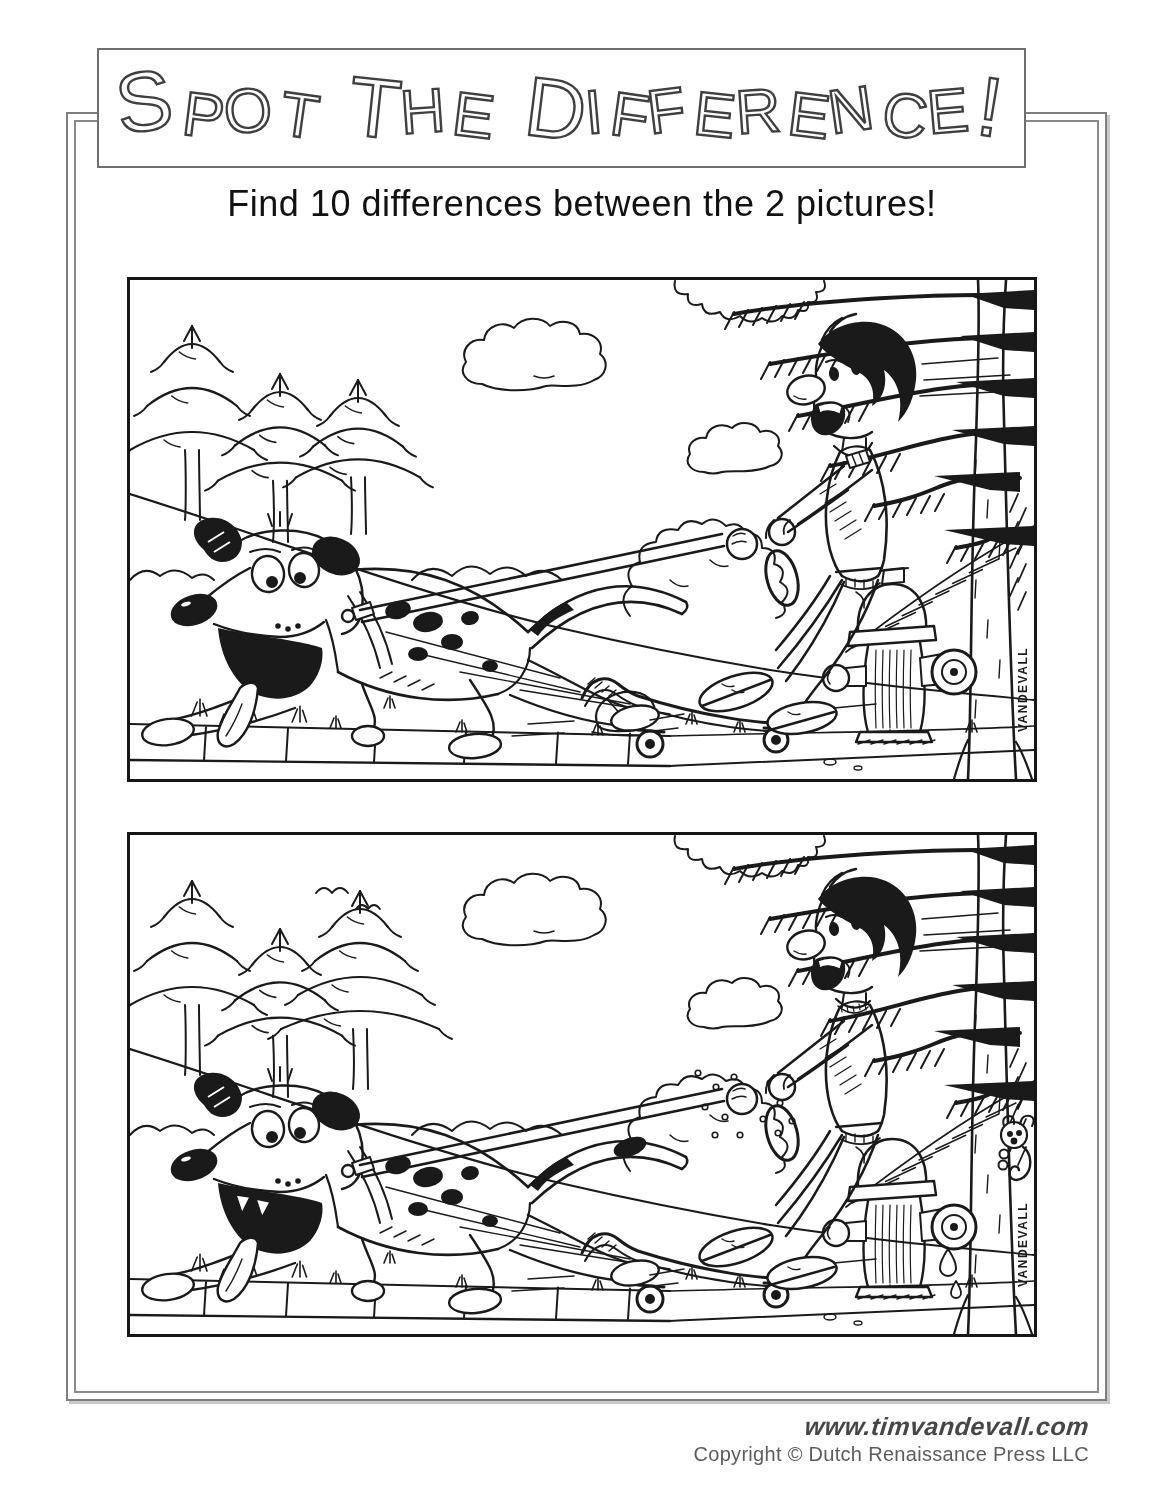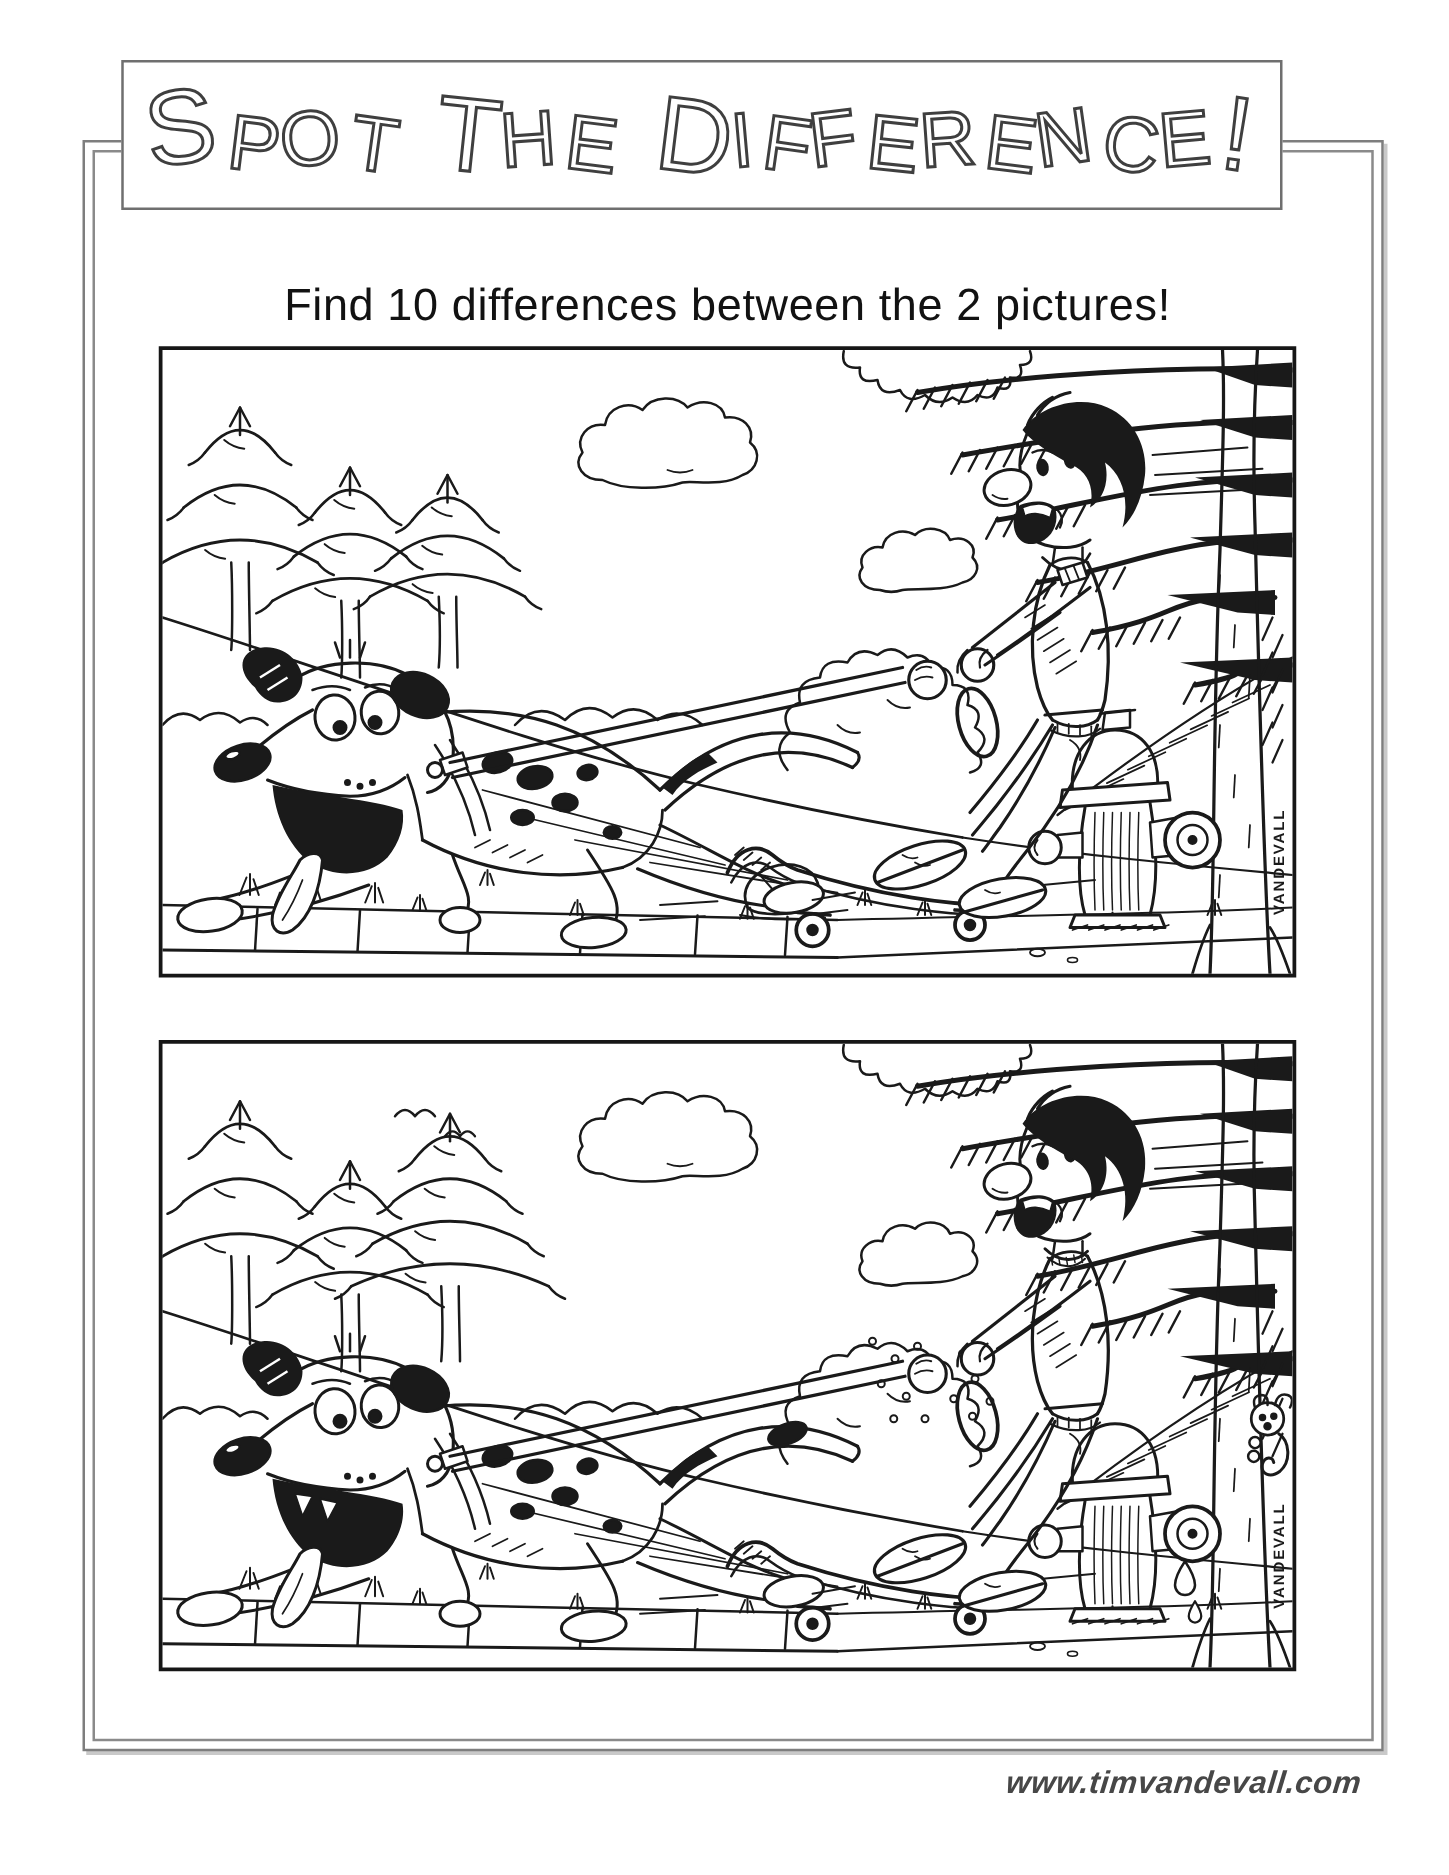--- a/index.html
+++ b/index.html
@@ -7,21 +7,21 @@
 
   .outer-frame{position:absolute;left:66px;top:112px;width:1041px;height:1289px;
     border:2px solid #7e7e7e;box-sizing:border-box;box-shadow:3px 3px 0 #c9c9c9;z-index:0;}
   .inner-frame{position:absolute;left:6px;top:6px;right:6px;bottom:6px;border:2px solid #8a8a8a;}
 
   .title-box{position:absolute;left:97px;top:48px;width:929px;height:120px;background:#ffffff;
     border:2px solid #6f6f6f;box-sizing:border-box;z-index:3;display:flex;align-items:center;justify-content:center;}
   .title-box svg{width:100%;height:100%;}
 
   .subtitle{position:absolute;left:127px;top:183px;width:910px;text-align:center;z-index:2;
-    font-size:36px;color:#121212;letter-spacing:0.5px;margin-top:40px;}
+    font-size:36px;color:#121212;letter-spacing:0.5px;}
 
   .panel{position:absolute;left:127px;width:910px;height:505px;border:3px solid #161616;
     box-sizing:border-box;background:#ffffff;z-index:2;}
   .panel svg{display:block;width:100%;height:100%;}
   .panel-top{top:277px;}
   .panel-bottom{top:832px;}
 
   .footer{position:absolute;right:70px;top:1412px;text-align:right;z-index:1;}
   .footer .website{display:inline-block;font-size:25px;font-weight:700;font-style:italic;
     color:#474747;transform:skewX(-6deg);letter-spacing:0.5px;}
@@ -860,13 +860,14 @@
         <ellipse cx="672" cy="438" rx="35" ry="15" fill="#fff" stroke="#1a1a1a" stroke-width="2.5" transform="rotate(-10 672 438)"></ellipse>
         <path d="M 640,450 L 704,432" fill="none" stroke="#1a1a1a" stroke-width="2.5" stroke-linecap="round" stroke-linejoin="round"></path>
         <path d="M 658,432 q 6,4 12,2" fill="none" stroke="#1a1a1a" stroke-width="1.4" stroke-linecap="round" stroke-linejoin="round"></path>
       </g>
       <text transform="translate(897,452) rotate(-90)" font-size="12" font-weight="700" letter-spacing="1.5" fill="#1a1a1a" style="font-family:&quot;Liberation Sans&quot;,sans-serif;">VANDEVALL</text>
     </svg>
 </div>
 
 <div class="footer">
   <div><span class="website">www.timvandevall.com</span></div>
+  <div class="copyright">Copyright © Dutch Renaissance Press LLC</div>
 </div>
 
 </body></html>

